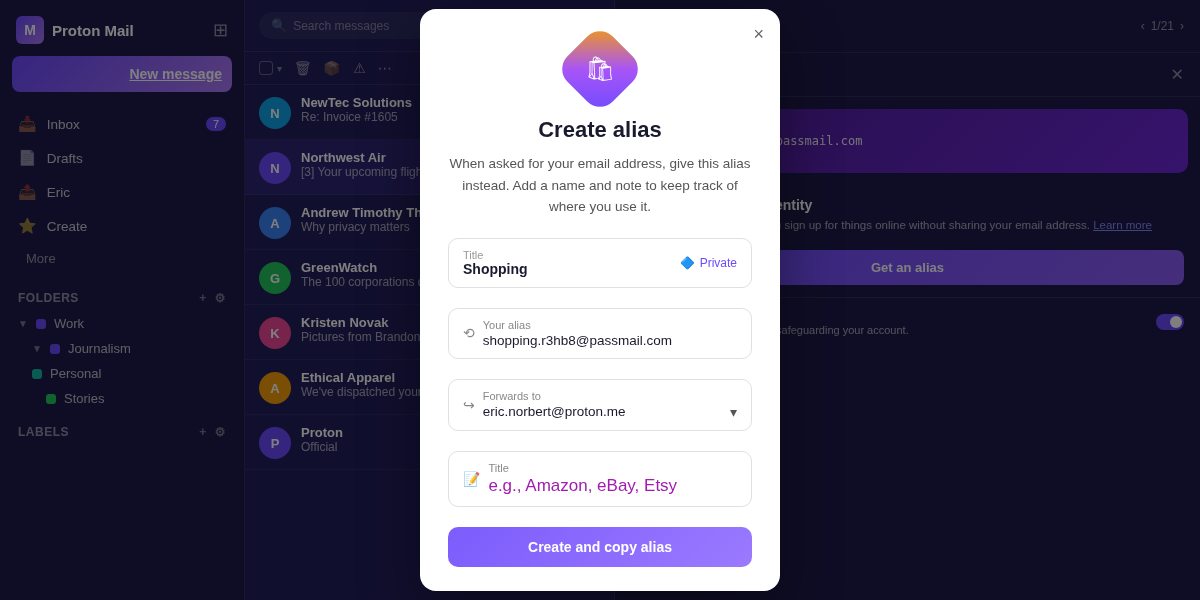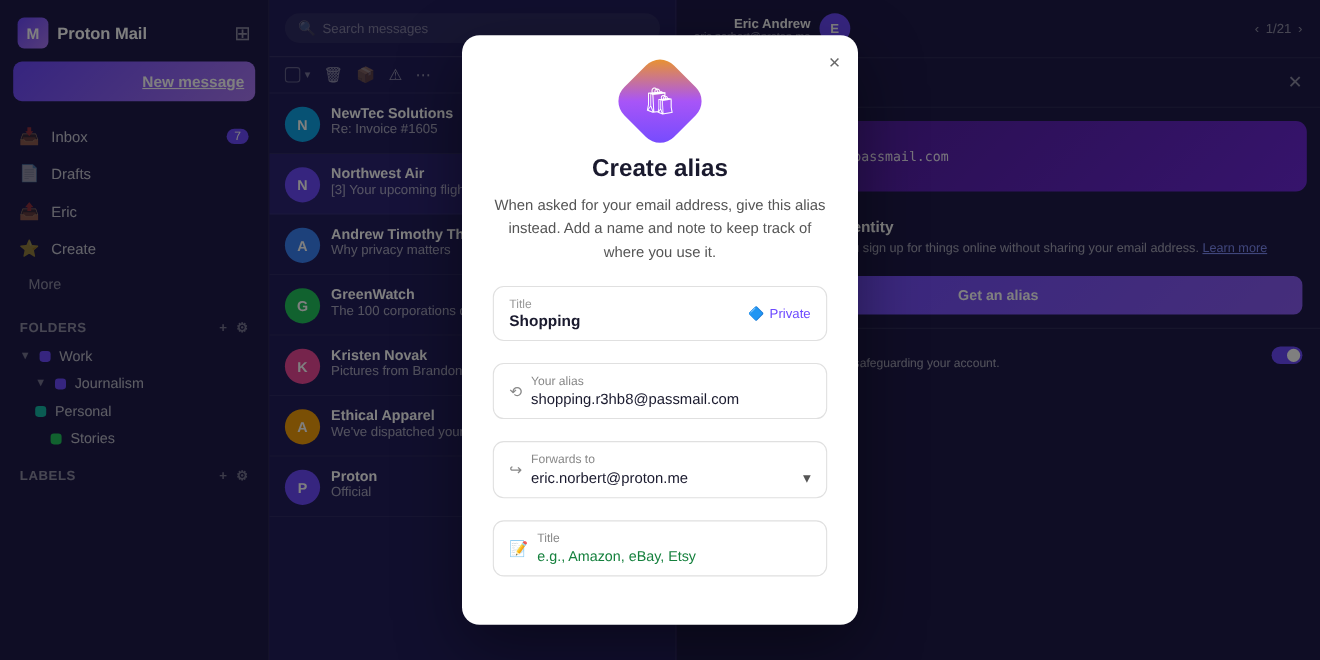--- a/index.html
+++ b/index.html
@@ -566,22 +566,22 @@
       color: #1a1a2e;
       font-size: 13.5px;
     }
 
     .dropdown-arrow {
       color: #555;
       font-size: 14px;
     }
 
     .note-placeholder {
-      color: #15803d;
-      font-size: 13px;
+      color: #a21caf;
+      font-size: 17px;
     }
 
     .modal-actions {
       display: flex;
       gap: 10px;
       margin-top: 20px;
     }
 
     .cancel-btn {
       flex: 1;
@@ -892,15 +892,16 @@
       <div class="modal-field-row">
         <span class="field-icon">📝</span>
         <div class="field-content">
           <div class="modal-field-label">Title</div>
           <div class="note-placeholder">e.g., Amazon, eBay, Etsy</div>
         </div>
       </div>
     </div>
 
     <div class="modal-actions">
+      <button class="create-btn">Create and copy alias</button>
     </div>
   </div>
 </div>
 
 </body></html>

